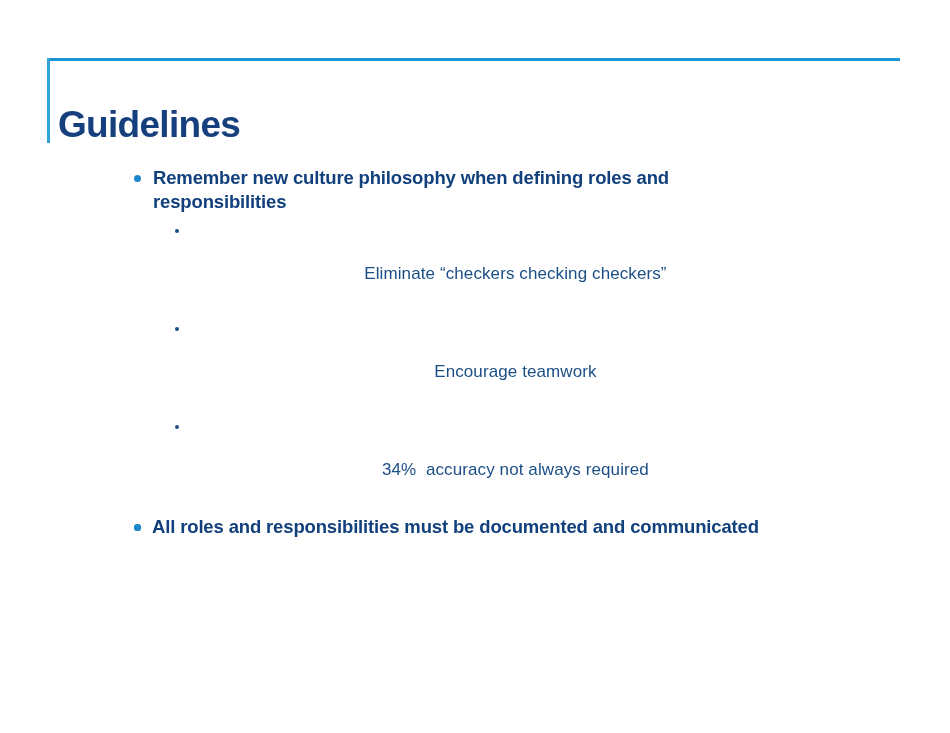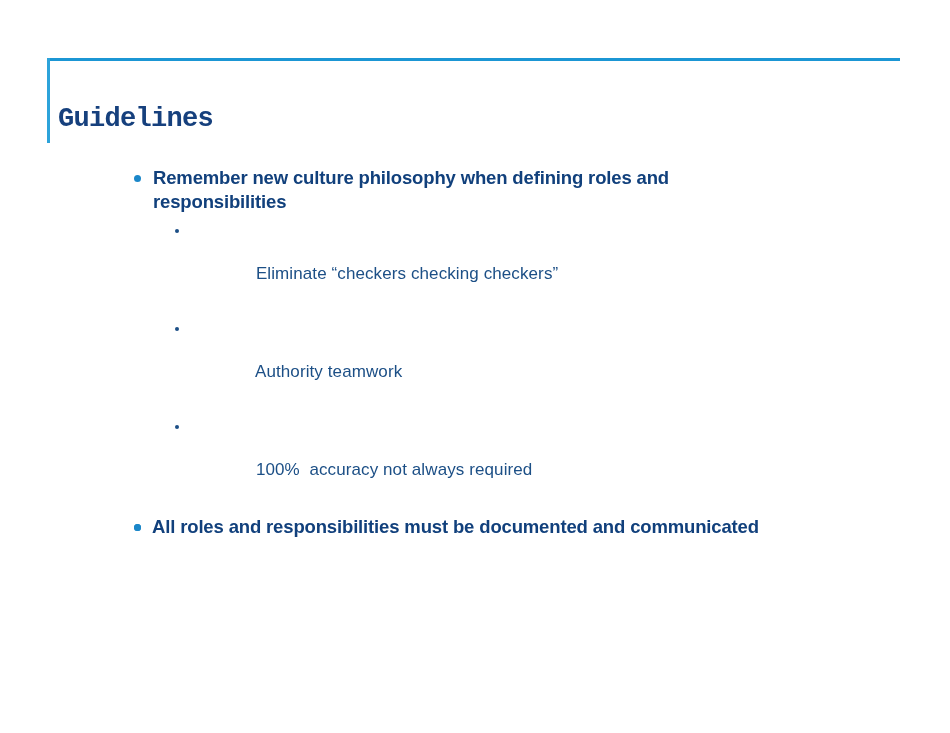--- a/index.html
+++ b/index.html
@@ -35,27 +35,26 @@
     width: 3px;
     height: 85px;
     background: #2da3da;
   }
 
   
   .title {
     position: absolute;
     left: 58px;
     top: 106px;
-    font-size: 27px;
+    font-size: 37px;
     font-weight: bold;
     color: #16407d;
     letter-spacing: -0.7px;
     line-height: 1;
     white-space: nowrap;
-    font-family: Liberation Mono, monospace;
   }
 
   
   .body {
     position: absolute;
     left: 0;
     top: 166px;
     width: 950px;
     margin-left: 40px;
   }
@@ -101,20 +100,21 @@
   li.l2 {
     position: relative;
     padding-left: 45px;
     margin-bottom: 13px;
     font-size: 17px;
     font-weight: normal;
     color: #1c4f86;
     line-height: 1.25;
     letter-spacing: 0.1px;
     white-space: pre;
+    text-align: center;
   }
   li.l2 > .dot2 {
     position: absolute;
     left: 22px;
     top: 8px;
     width: 4px;
     height: 4px;
     border-radius: 50%;
     background: #1c4f86;
   }
@@ -135,25 +135,25 @@
       <li class="l1 first">
         <span class="dot"></span>
         <span>Remember new culture philosophy when defining roles and responsibilities</span>
         <ul class="level2">
           <li class="l2">
             <span class="dot2"></span>
             <span>Eliminate “checkers checking checkers”</span>
           </li>
           <li class="l2">
             <span class="dot2"></span>
-            <span>Authority teamwork</span>
+            <span>Encourage teamwork</span>
           </li>
           <li class="l2">
             <span class="dot2"></span>
-            <span>100%  accuracy not always required</span>
+            <span>34%  accuracy not always required</span>
           </li>
         </ul>
       </li>
 
 
 
 
       <li class="l1">
         <span class="dot"></span>
       </li>

